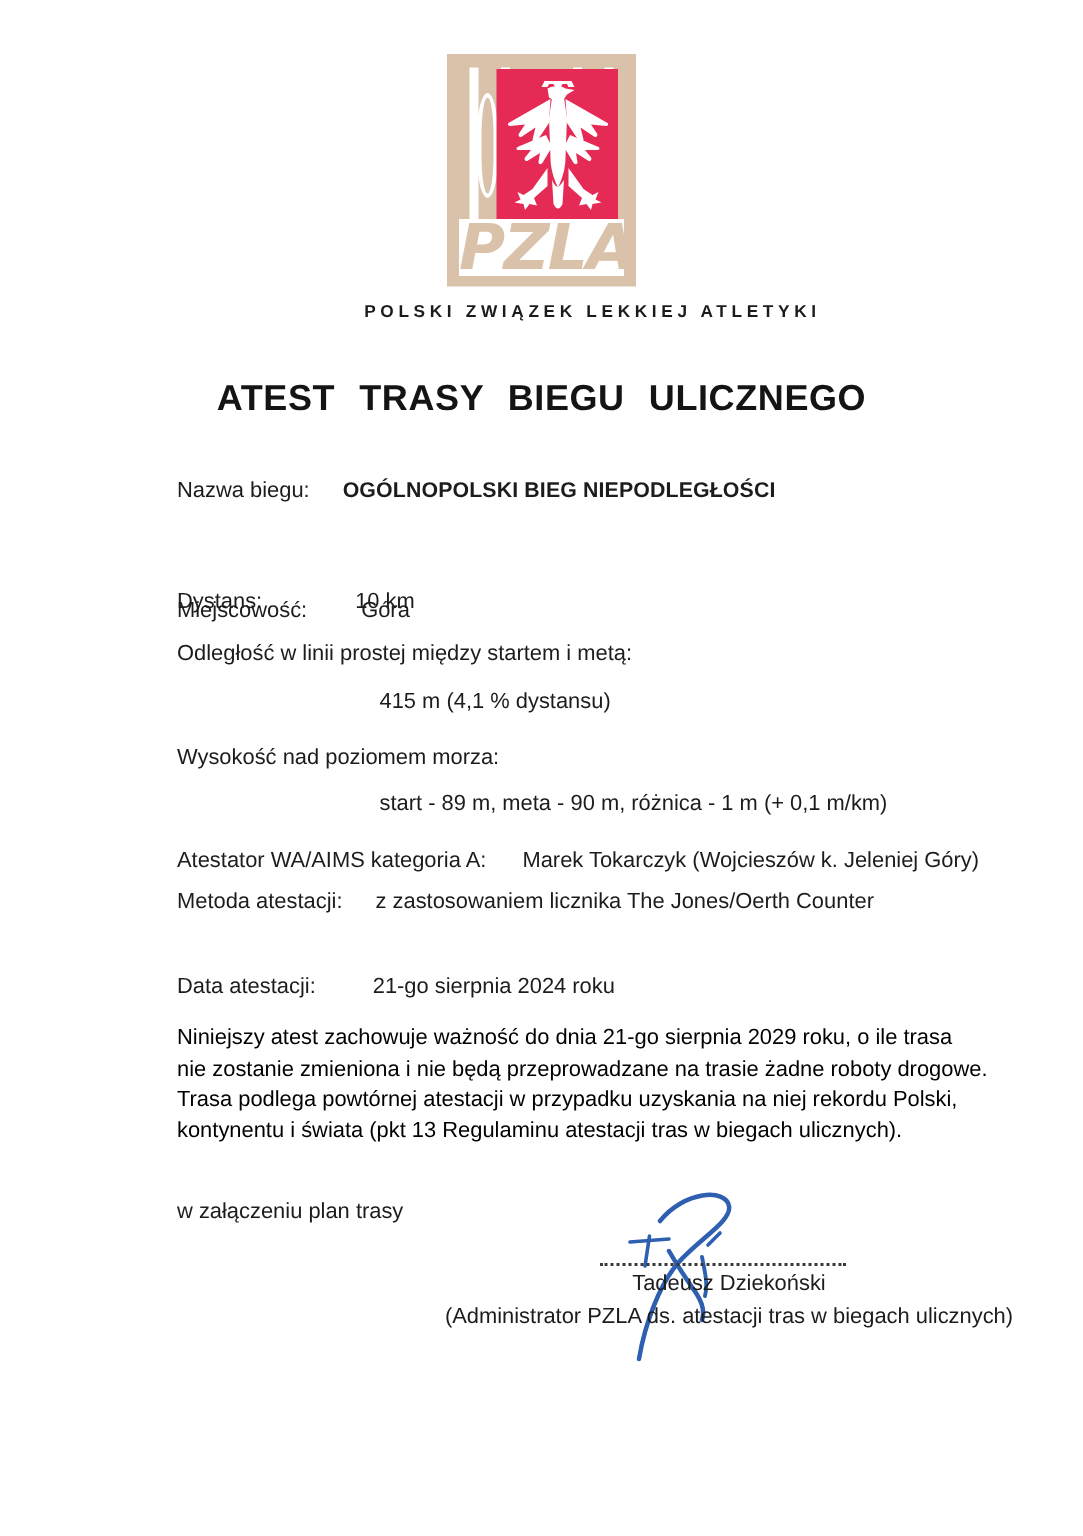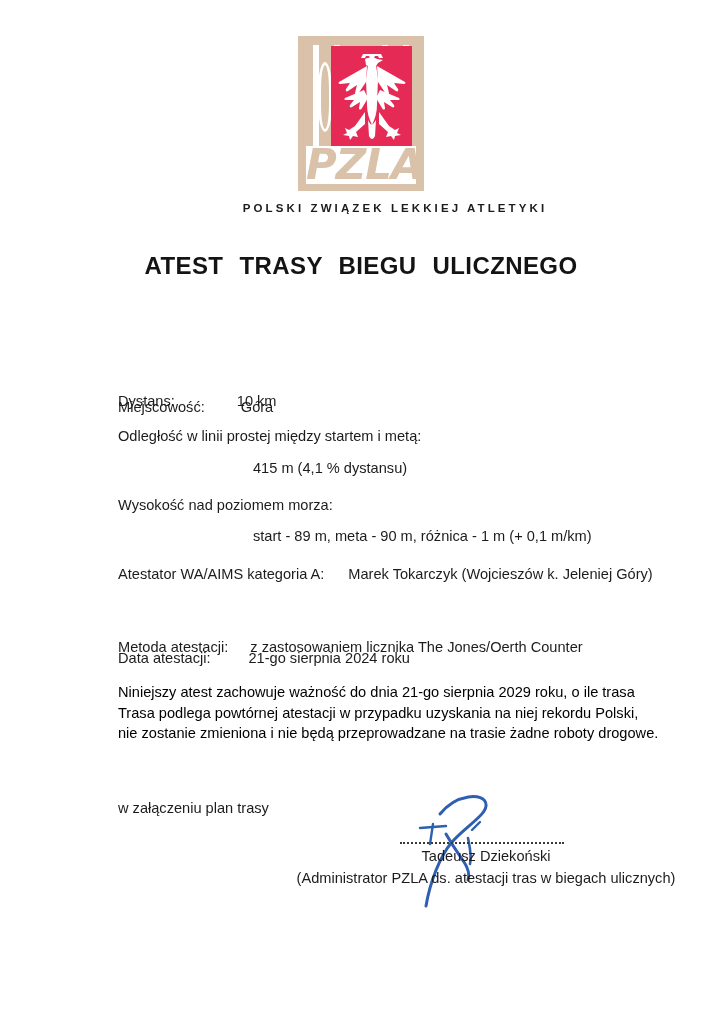--- a/index.html
+++ b/index.html
@@ -136,21 +136,21 @@
   .r-city    { top: 357px; margin-top: 41px; }
   .r-city .value    { margin-left: 36px; }
   .r-dist    { top: 392px; }
   .r-dist .value    { margin-left: 62px; }
   .r-straight-lbl  { top: 427px; }
   .r-straight-val  { top: 459px; }
   .r-alt-lbl { top: 496px; }
   .r-alt-val { top: 527px; left: 253px; }
   .r-measurer{ top: 565px; }
   .r-measurer .value { margin-left: 24px; }
-  .r-method  { top: 638px; }
+  .r-method  { top: 592px; }
   .r-method .value  { margin-left: 22px; }
   .r-date    { top: 649px; }
   .r-date .value    { margin-left: 38px; }
 
   
   .validity {
     position: absolute;
     left: 118px;
     top: 682px;
     width: 560px;
@@ -252,20 +252,23 @@
       </div>
 
       <div class="logo-word">PZLA</div>
     </div>
   </div>
 
   <div class="assoc-name">POLSKI ZWIĄZEK LEKKIEJ ATLETYKI</div>
 
   <div class="doc-title">ATEST TRASY BIEGU ULICZNEGO</div>
 
+  <div class="row r-name">
+    <span class="label">Nazwa biegu:</span><span class="value strong">OGÓLNOPOLSKI BIEG NIEPODLEGŁOŚCI</span>
+  </div>
 
   <div class="row r-city">
     <span class="label">Miejscowość:</span><span class="value">Góra</span>
   </div>
 
   <div class="row r-dist">
     <span class="label">Dystans:</span><span class="value">10 km</span>
   </div>
 
   <div class="row r-straight-lbl">Odległość w linii prostej między startem i metą:</div>
@@ -281,22 +284,23 @@
   <div class="row r-method">
     <span class="label">Metoda atestacji:</span><span class="value">z zastosowaniem licznika The Jones/Oerth Counter</span>
   </div>
 
   <div class="row r-date">
     <span class="label">Data atestacji:</span><span class="value">21-go sierpnia  2024 roku</span>
   </div>
 
   <div class="validity">
     <div>Niniejszy atest zachowuje ważność do dnia 21-go sierpnia 2029 roku, o ile trasa</div>
+    <div>nie zostanie zmieniona i nie będą przeprowadzane na trasie żadne roboty drogowe.</div>
     <div>Trasa podlega powtórnej atestacji w przypadku uzyskania na niej rekordu Polski,</div>
-    <div>nie zostanie zmieniona i nie będą przeprowadzane na trasie żadne roboty drogowe.</div>
+    <div>kontynentu i świata (pkt 13 Regulaminu atestacji tras w biegach ulicznych).</div>
   </div>
 
   <div class="attach-note">w załączeniu plan trasy</div>
 
   <div class="sign-area">
     <svg class="sign-scribble" viewBox="0 0 140 120">
       <g fill="none" stroke="#2f5fb0" stroke-linecap="round" stroke-linejoin="round">
         <path d="M14 38 L40 36" stroke-width="2.4"></path>
         <path d="M27 34 L24 54" stroke-width="2.4"></path>
         <path d="M34 24 C50 4 78 2 80 14 C82 24 60 36 46 52 C34 66 24 92 20 116" stroke-width="3"></path>

